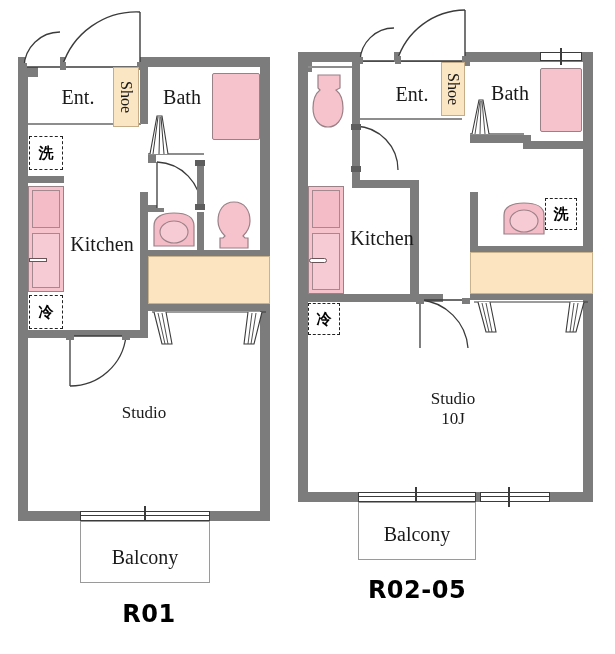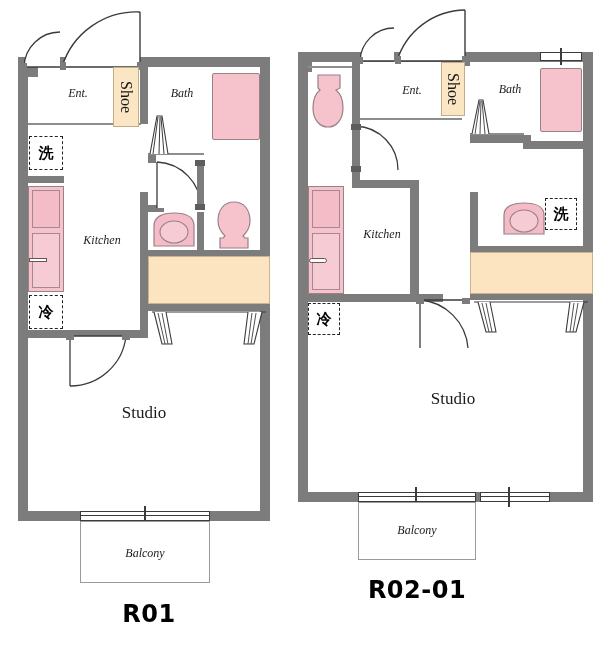--- a/index.html
+++ b/index.html
@@ -5,21 +5,21 @@
   html,body{margin:0;padding:0;background:#ffffff;}
   body{width:615px;height:654px;position:relative;overflow:hidden;
        font-family:"Liberation Serif",serif;color:#1a1a1a;}
   .plan{position:absolute;}
   .wall{position:absolute;background:#7c7c7c;}
   .thinwall{position:absolute;background:#8d8d8d;}
   .room{position:absolute;background:#ffffff;}
   .label{position:absolute;font-family:"Liberation Serif",serif;
          color:#1a1a1a;white-space:nowrap;line-height:1.05;text-align:center;}
   .label.big{font-size:17px;}
-  .label.mid{font-size:12px;font-style:italic;}
+  .label.mid{font-size:20px;}
   .fixture{position:absolute;box-sizing:border-box;}
   .pink{background:#f6c3cc;border:1.2px solid #9a8087;}
   .beige{background:#fbe4bf;border:1.2px solid #c9b28c;}
   .shoe{position:absolute;background:#fbe6c4;border:1.2px solid #c4ad88;
         box-sizing:border-box;}
   .shoe span{display:block;transform:rotate(90deg);transform-origin:center;
         font-size:16px;white-space:nowrap;font-family:"Liberation Serif",serif;}
   .dashbox{position:absolute;border:1.6px dashed #222;box-sizing:border-box;
         background:#fff;display:flex;align-items:center;justify-content:center;
         font-family:"DejaVu Sans",sans-serif;font-weight:bold;font-size:15px;color:#000;}
@@ -225,20 +225,21 @@
   <div class="shoe" style="left:151px;top:62px;width:24px;height:54px;
               display:flex;align-items:center;justify-content:center;">
     <span>Shoe</span>
   </div>
 
   <div class="label mid" style="left:92px;top:84px;width:60px;">Ent.</div>
   <div class="label mid" style="left:190px;top:83px;width:60px;">Bath</div>
   <div class="label mid" style="left:52px;top:228px;width:80px;">Kitchen</div>
   <div class="label mid" style="left:196px;top:256px;width:92px;">Storage</div>
   <div class="label big" style="left:113px;top:390px;width:100px;">Studio</div>
+  <div class="label big" style="left:113px;top:410px;width:100px;">10J</div>
 
   <div class="dashbox" style="left:255px;top:198px;width:32px;height:32px;">洗</div>
   <div class="dashbox" style="left:18px;top:303px;width:32px;height:32px;">冷</div>
 
   <svg class="toilet" style="left:20px;top:72px;width:36px;height:58px;" viewBox="0 0 36 58">
     <path d="M8 3 L 30 3 L 30 16 L 26 18
              C 31 22 33 30 33 36 C 33 48 26 55 18 55
              C 10 55 3 48 3 36 C 3 30 5 22 10 18 L 8 16 Z" fill="#f6c3cc" stroke="#9a8087" stroke-width="1.2"></path>
   </svg>
 
@@ -300,14 +301,14 @@
   <div class="slide-mid" style="left:125px;top:487px;width:2px;height:20px;"></div>
   <div class="thinwall" style="left:68px;top:496px;width:118px;height:1.2px;background:#3b3b3b;"></div>
 
   <div class="slide" style="left:190px;top:492px;width:70px;height:10px;"></div>
   <div class="slide-mid" style="left:218px;top:487px;width:2px;height:20px;"></div>
   <div class="thinwall" style="left:190px;top:496px;width:70px;height:1.2px;background:#3b3b3b;"></div>
 
   <div class="balcony" style="left:68px;top:502px;width:118px;height:58px;"></div>
   <div class="label mid" style="left:68px;top:524px;width:118px;">Balcony</div>
 
-  <div class="planid" style="left:67px;top:576px;width:120px;">R02-01</div>
+  <div class="planid" style="left:67px;top:576px;width:120px;">R02-05</div>
 </div>
 
 </body></html>

